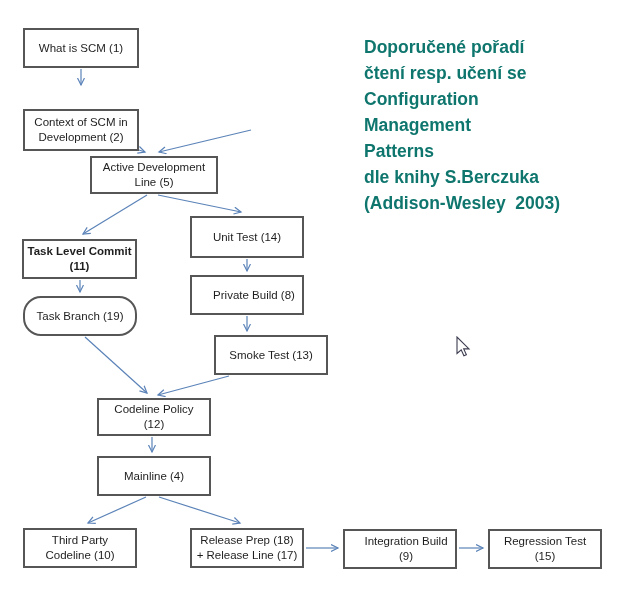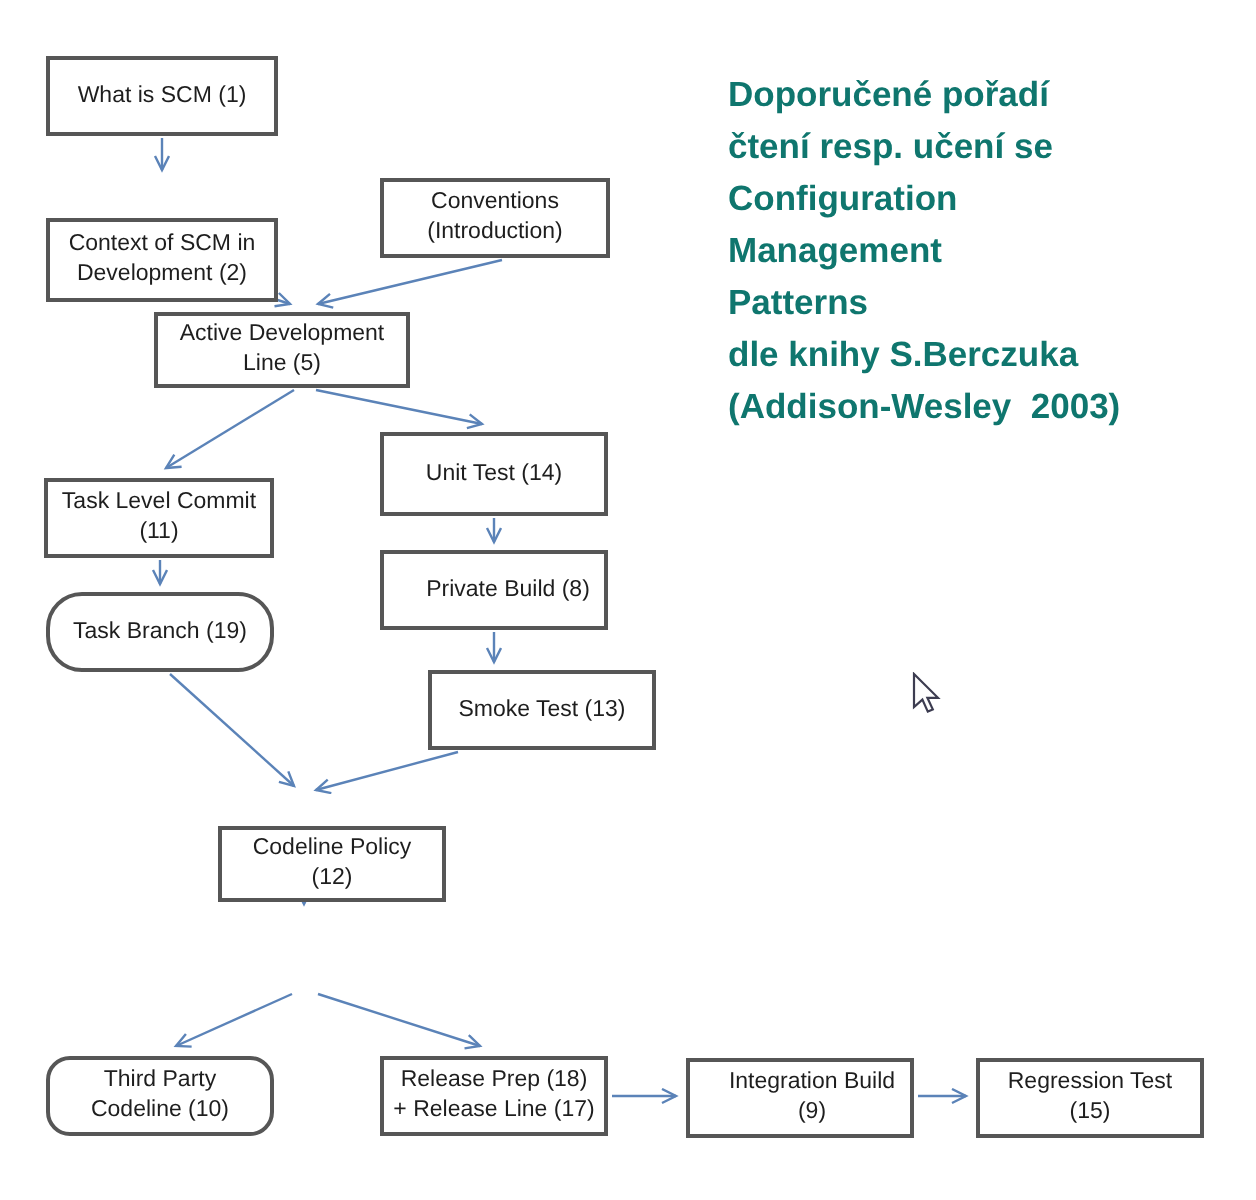--- a/index.html
+++ b/index.html
@@ -75,33 +75,32 @@
       <line x1="146" y1="497" x2="88" y2="523" marker-end="url(#ah)"></line>
       <line x1="159" y1="497" x2="240" y2="523" marker-end="url(#ah)"></line>
       <line x1="306" y1="548" x2="338" y2="548" marker-end="url(#ah)"></line>
       <line x1="459" y1="548" x2="483" y2="548" marker-end="url(#ah)"></line>
     </g>
   </svg>
 
   <div class="node" style="left:23px;  top:28px;  width:116px; height:40px;">What is SCM (1)</div>
   <div class="node" style="left:23px;  top:90px;  width:116px; height:42px;margin-top:19px;">Context of SCM in
 Development (2)</div>
-  <div class="node" style="left:190px; top:89px;  width:115px; height:40px;">Conventions
-(Introduction)</div>
-  <div class="node" style="left:77px;  top:156px; width:128px; height:38px;">Active Development
+  <div class="node" style="left:90px;  top:156px; width:128px; height:38px;">Active Development
 Line (5)</div>
-  <div class="node" style="left:22px;  top:239px; width:115px; height:40px;">Task Level Commit
+  <div class="node" style="left:22px;  top:239px; width:115px; height:40px;font-weight:bold;">Task Level Commit
 (11)</div>
   <div class="node" style="left:190px; top:216px; width:114px; height:42px;">Unit Test (14)</div>
   <div class="node" style="left:23px;  top:296px; width:114px; height:40px;border-radius:18px;">Task Branch (19)</div>
   <div class="node" style="left:190px; top:275px; width:114px; height:40px;padding-left:14px;">Private Build (8)</div>
   <div class="node" style="left:190px; top:335px; width:114px; height:40px;margin-left:24px;">Smoke Test (13)</div>
-  <div class="node" style="left:97px;  top:413px; width:114px; height:38px;margin-left:12px;">Codeline Policy
+  <div class="node" style="left:97px;  top:398px; width:114px; height:38px;">Codeline Policy
 (12)</div>
-  <div class="node" style="left:23px;  top:528px; width:114px; height:40px;border-radius:12px;">Third Party
+  <div class="node" style="left:97px;  top:456px; width:114px; height:40px;">Mainline (4)</div>
+  <div class="node" style="left:23px;  top:528px; width:114px; height:40px;">Third Party
 Codeline (10)</div>
   <div class="node" style="left:190px; top:528px; width:114px; height:40px;">Release Prep (18)
 + Release Line (17)</div>
   <div class="node" style="left:343px; top:529px; width:114px; height:40px;padding-left:12px;">Integration Build
 (9)</div>
   <div class="node" style="left:488px; top:529px; width:114px; height:40px;">Regression Test
 (15)</div>
 
   <div class="note">Doporučené pořadí
 čtení resp. učení se

